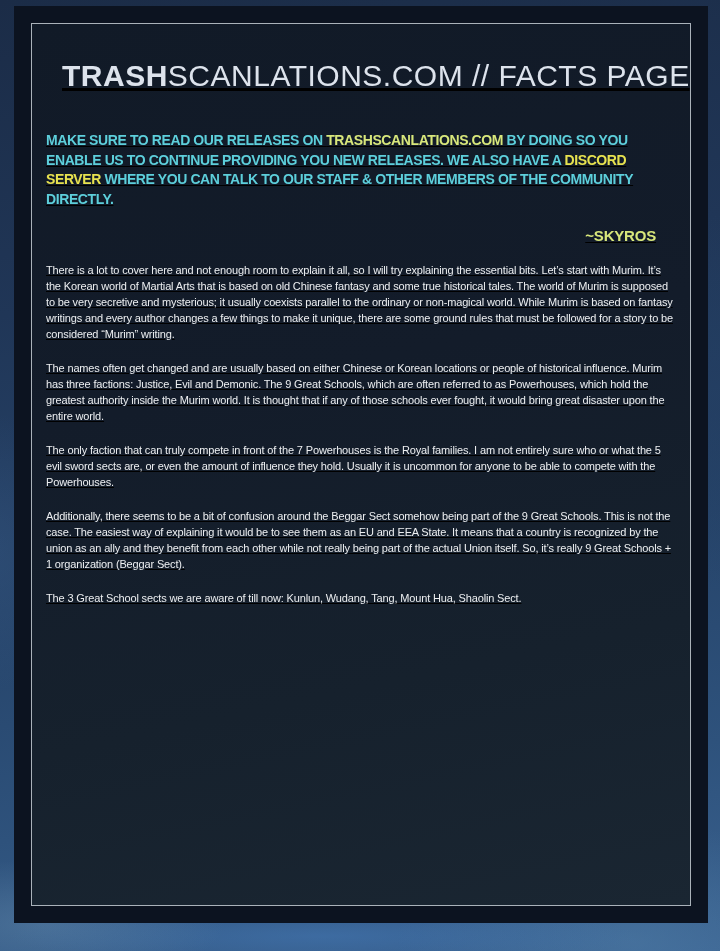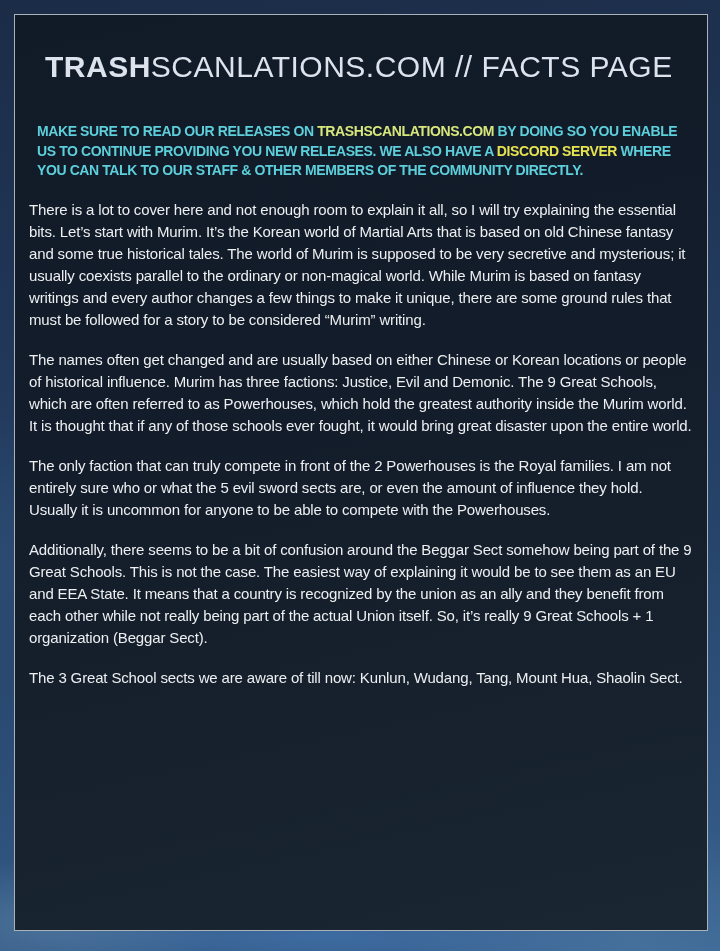--- a/index.html
+++ b/index.html
@@ -23,69 +23,70 @@
     position:relative;width:720px;height:951px;overflow:hidden;
     background:
       radial-gradient(260px 90px at 6% 97%, rgba(125,165,195,0.30), transparent 70%),
       radial-gradient(420px 40px at 45% 936px, rgba(70,125,190,0.45), transparent 75%),
       radial-gradient(340px 170px at 88% 99%, rgba(95,145,185,0.32), transparent 70%),
       radial-gradient(300px 260px at 102% 42%, rgba(35,62,98,0.55), transparent 72%),
       radial-gradient(240px 200px at -4% 58%, rgba(60,95,140,0.35), transparent 70%),
       linear-gradient(172deg,#1b2c47 0%,#203657 30%,#26446a 58%,#2e527c 80%,#3a6290 100%);
   }
   .panel-frame{
-    position:absolute;left:14px;top:14px;width:694px;height:917px;
-    background:#0c1320;padding:0;
+    position:absolute;left:14px;top:6px;width:694px;height:917px;
+    background:#0c1320;padding:17px;text-decoration:underline;
   }
   .panel{
     width:100%;height:100%;overflow:hidden;
     border:1px solid var(--panel-border);
     background:linear-gradient(168deg,#111a27 0%,#131c2a 40%,#16212d 72%,#1a2632 100%);
     padding:0 14px;
   }
   .title{
     margin:33px 0 0 0;padding-left:16px;
     font-size:30px;line-height:38px;font-weight:300;
     letter-spacing:0.5px;color:var(--heading);white-space:nowrap;
   }
   .title .brand-bold{font-weight:700;letter-spacing:0.5px;}
   .intro{
-    margin:36px 0 0 8px;
+    margin:36px 0 0 0;
     font-size:14px;line-height:19.5px;font-weight:700;
     letter-spacing:-0.4px;color:var(--cyan);
   }
   .seg-cyan{color:var(--cyan);}
   .seg-lime{color:var(--lime);}
   .seg-yellow{color:var(--yellow);}
   .signature{
     margin:18px 20px 0 0;text-align:right;
     font-size:15px;font-weight:700;letter-spacing:-0.2px;color:var(--lime);
   }
   .body-text{margin-top:18px;}
   .para{
     margin:0 0 18px 0;
-    font-size:15px;line-height:22px;font-weight:400;
+    font-size:11px;line-height:16px;font-weight:400;
     letter-spacing:-0.15px;color:var(--body-text);
   }
 </style>
 </head>
 <body>
 
 <div class="page">
   <div class="panel-frame">
     <div class="panel">
 
       <h1 class="title"><span class="brand-bold">TRASH</span><span>SCANLATIONS.COM // FACTS PAGE</span></h1>
 
       <p class="intro" id="intro"><span class="seg-cyan">MAKE SURE TO READ OUR RELEASES ON </span><span class="seg-lime">TRASHSCANLATIONS.COM</span><span class="seg-cyan"> BY DOING SO YOU ENABLE US TO CONTINUE PROVIDING YOU NEW RELEASES. WE ALSO HAVE A </span><span class="seg-yellow">DISCORD SERVER</span><span class="seg-cyan"> WHERE YOU CAN TALK TO OUR STAFF &amp; OTHER MEMBERS OF THE COMMUNITY DIRECTLY.</span></p>
 
+      <p class="signature">~SKYROS</p>
 
       <div class="body-text" id="paragraphs">
           <p class="para">There is a lot to cover here and not enough room to explain it all, so I will try explaining the essential bits. Let’s start with Murim. It’s the Korean world of Martial Arts that is based on old Chinese fantasy and some true historical tales. The world of Murim is supposed to be very secretive and mysterious; it usually coexists parallel to the ordinary or non-magical world. While Murim is based on fantasy writings and every author changes a few things to make it unique, there are some ground rules that must be followed for a story to be considered “Murim” writing.</p>
           <p class="para">The names often get changed and are usually based on either Chinese or Korean locations or people of historical influence. Murim has three factions: Justice, Evil and Demonic. The 9 Great Schools, which are often referred to as Powerhouses, which hold the greatest authority inside the Murim world. It is thought that if any of those schools ever fought, it would bring great disaster upon the entire world.</p>
-          <p class="para">The only faction that can truly compete in front of the 2 Powerhouses is the Royal families. I am not entirely sure who or what the 5 evil sword sects are, or even the amount of influence they hold. Usually it is uncommon for anyone to be able to compete with the Powerhouses.</p>
+          <p class="para">The only faction that can truly compete in front of the 7 Powerhouses is the Royal families. I am not entirely sure who or what the 5 evil sword sects are, or even the amount of influence they hold. Usually it is uncommon for anyone to be able to compete with the Powerhouses.</p>
           <p class="para">Additionally, there seems to be a bit of confusion around the Beggar Sect somehow being part of the 9 Great Schools. This is not the case. The easiest way of explaining it would be to see them as an EU and EEA State. It means that a country is recognized by the union as an ally and they benefit from each other while not really being part of the actual Union itself. So, it’s really 9 Great Schools + 1 organization (Beggar Sect).</p>
           <p class="para">The 3 Great School sects we are aware of till now: Kunlun, Wudang, Tang, Mount Hua, Shaolin Sect.</p>
         </div>
 
     </div>
   </div>
 </div>
 
 </body></html>

